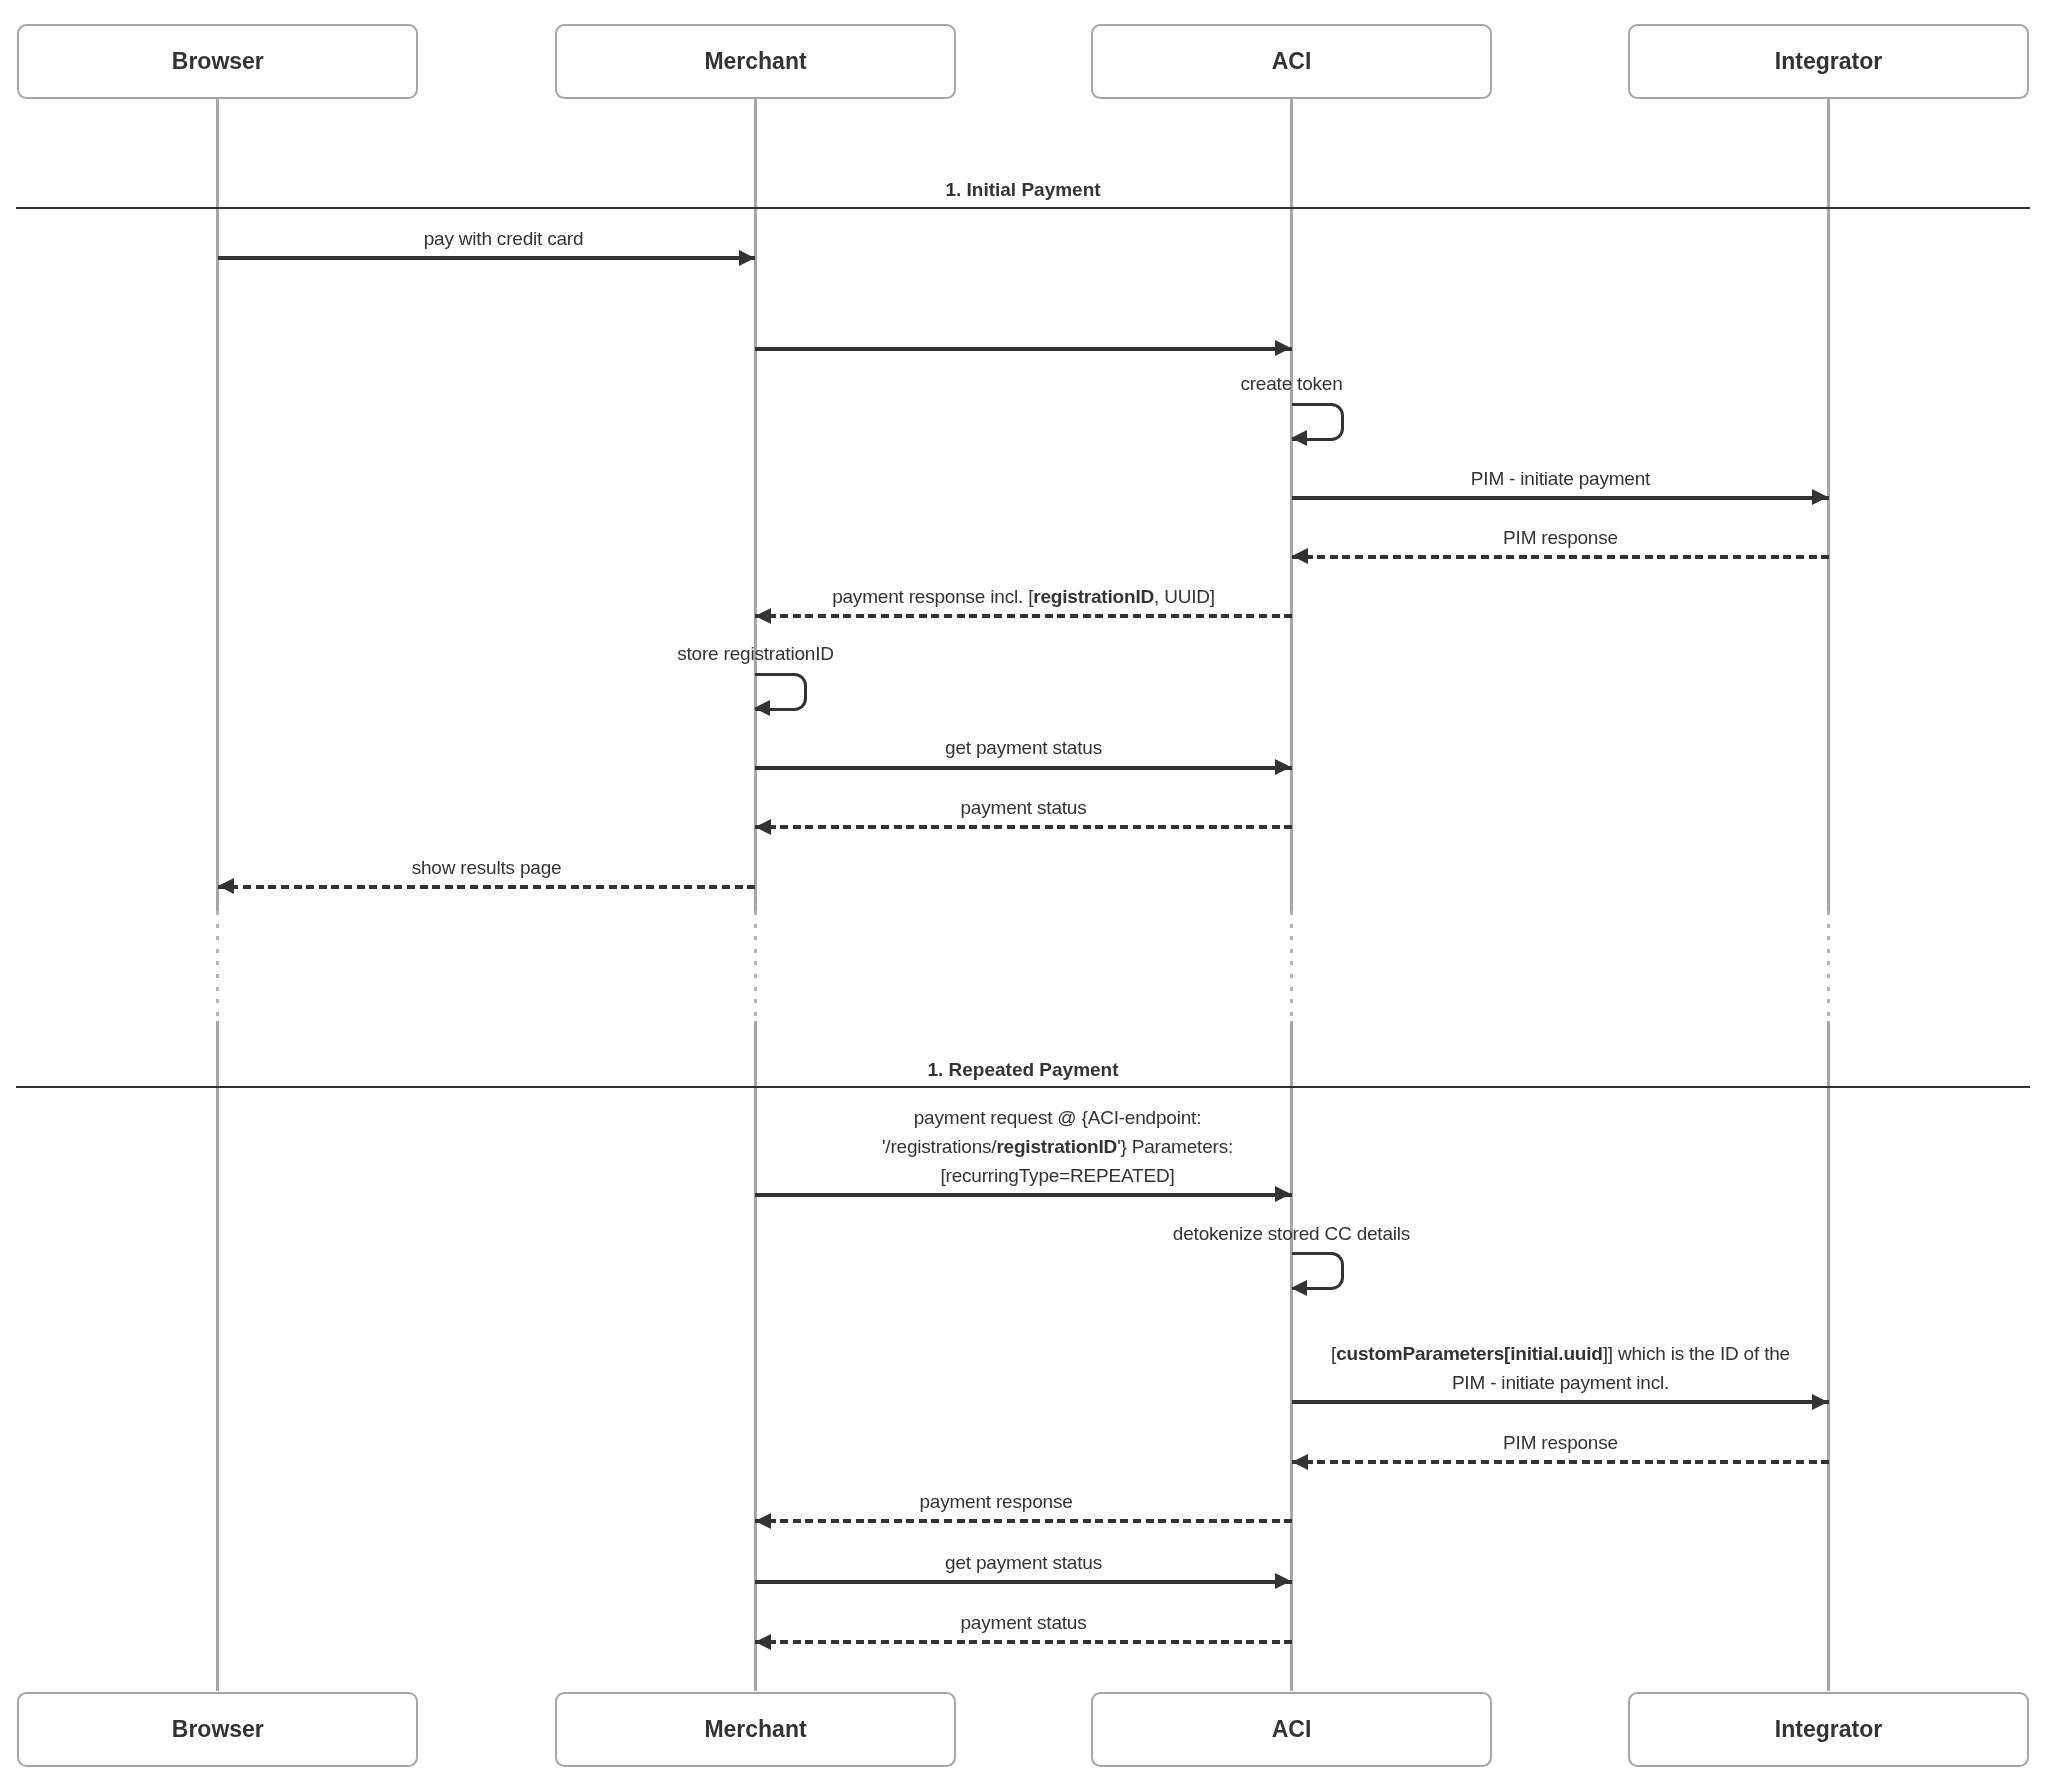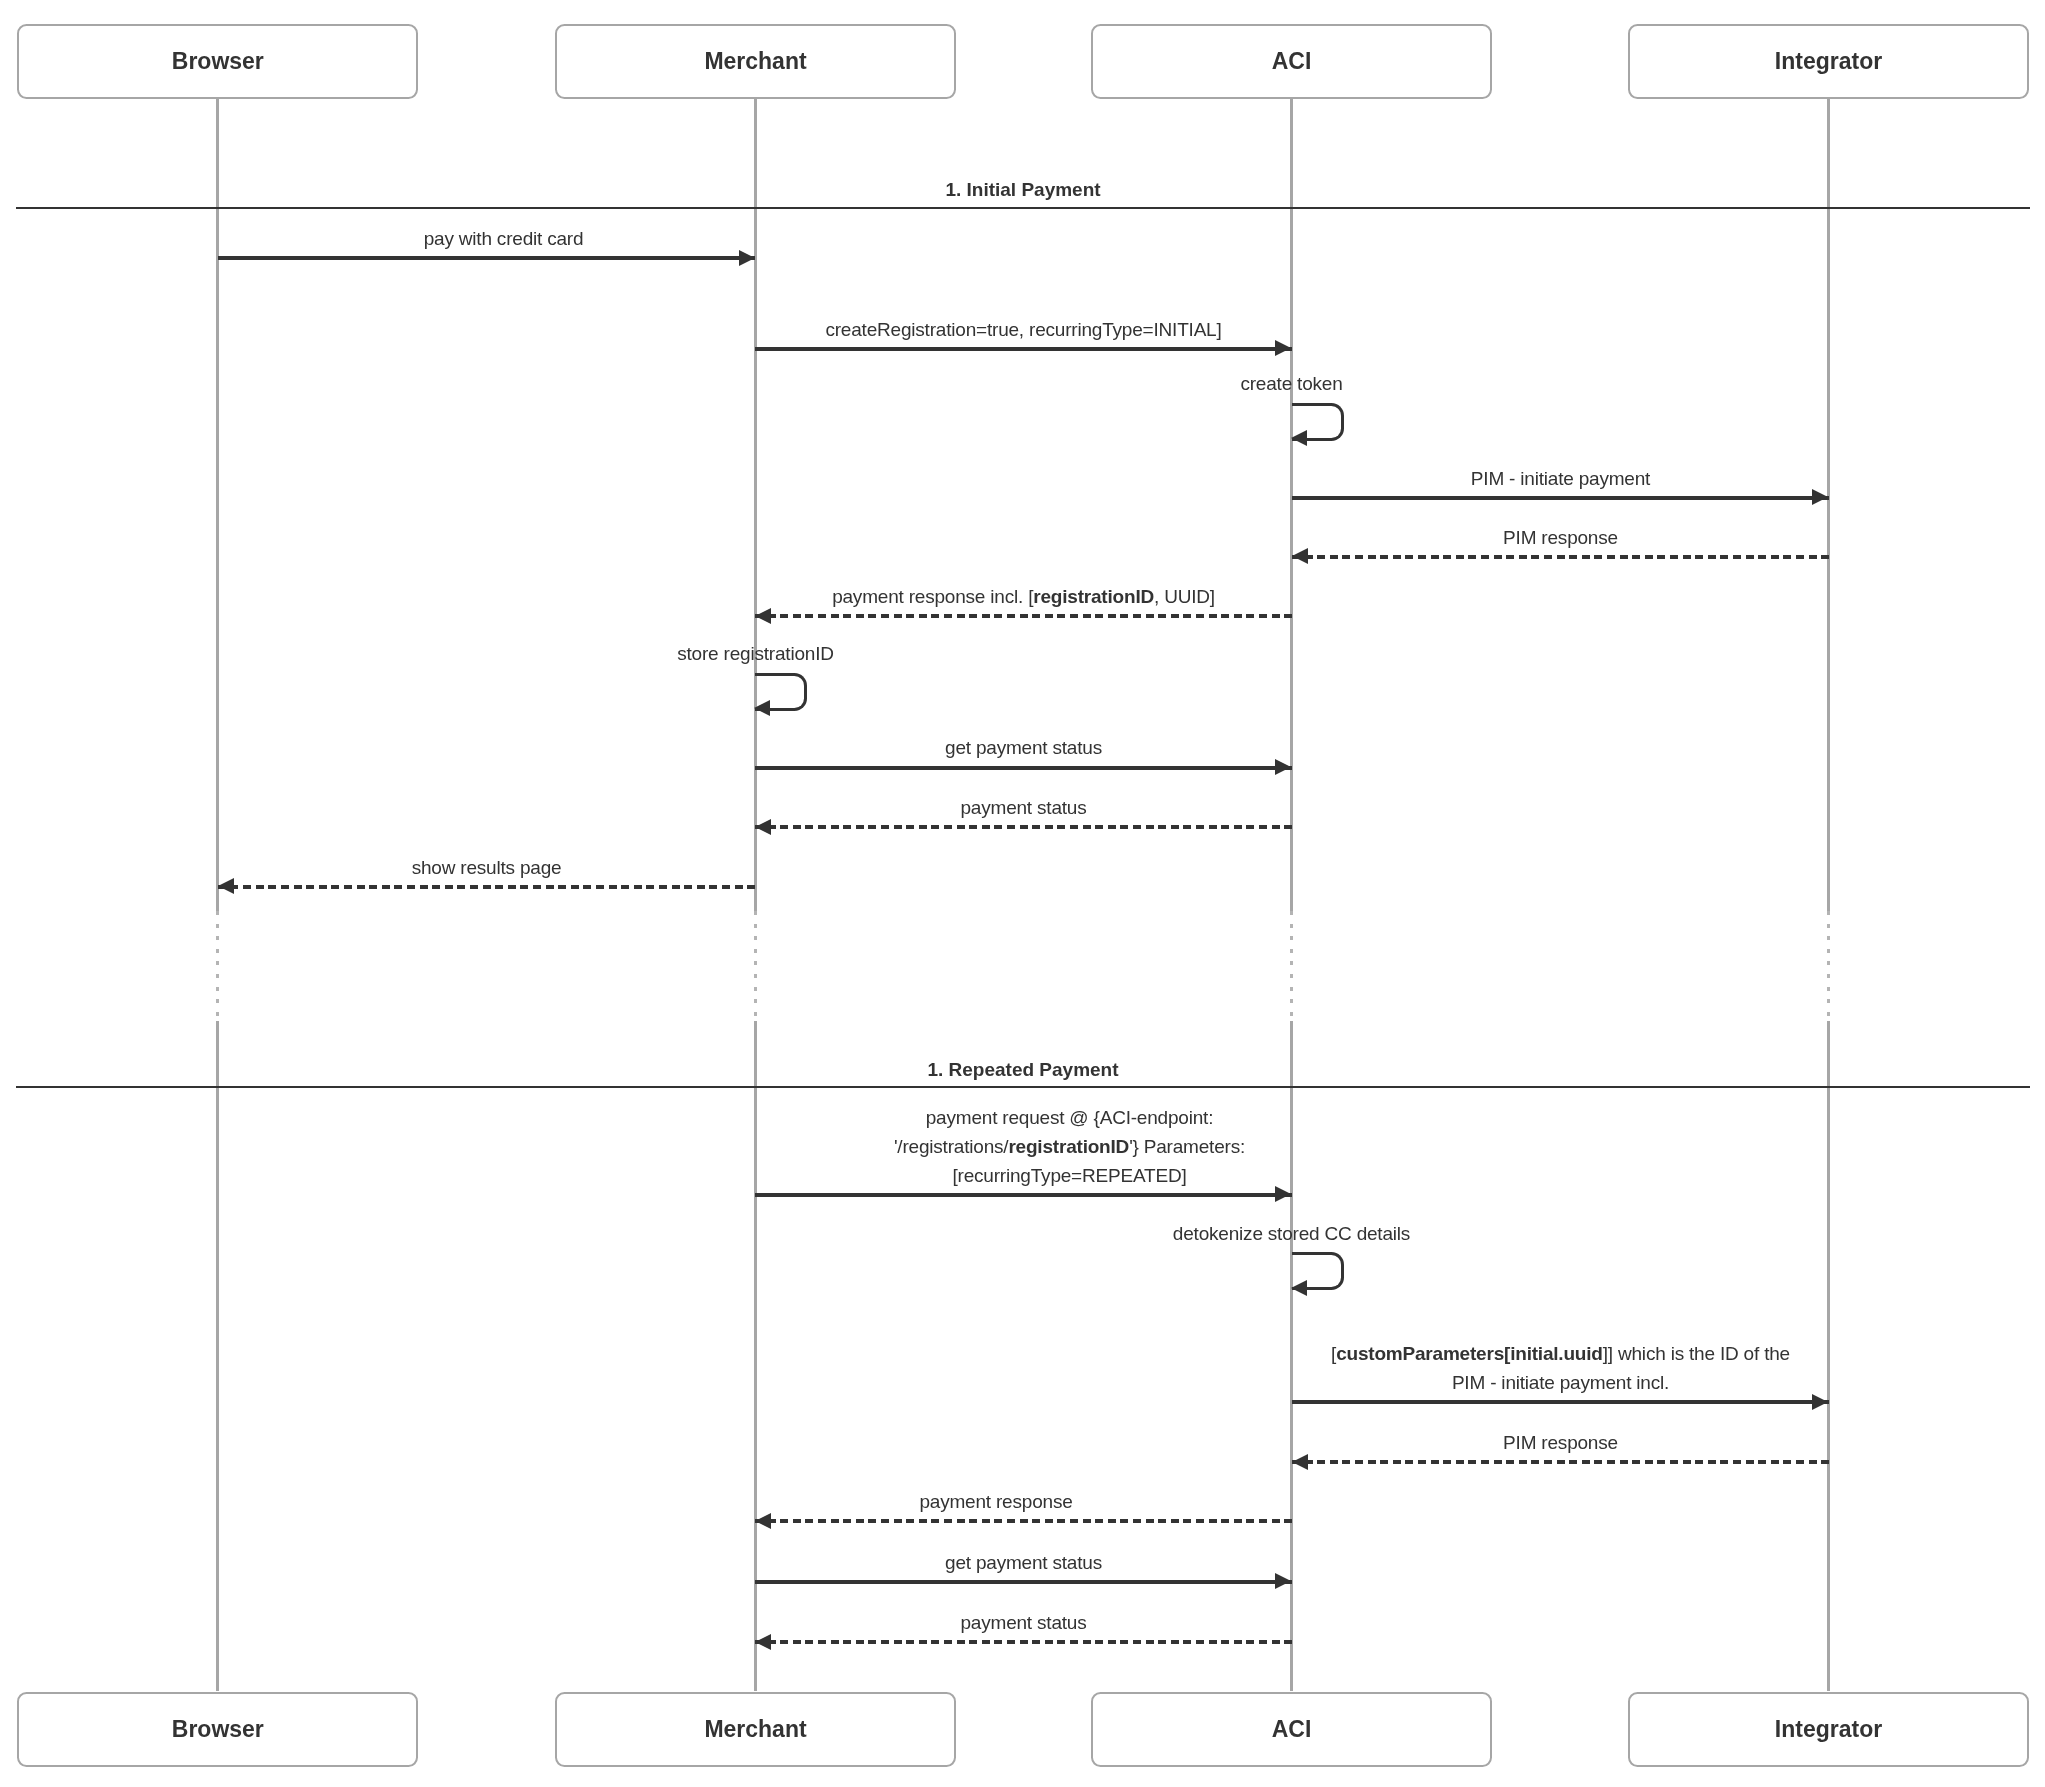--- a/index.html
+++ b/index.html
@@ -101,21 +101,20 @@
 
   <div id="messages">
       <div class="msg-line solid" style="left: 218px; top: 256px; width: 537px;"></div>
       <div class="arrowhead right" style="top: 250px; left: 739px;"></div>
       <div class="msg-label" style="left: 235px; width: 537px; top: 253px;">
         <div class="lbl-line"><span>pay with credit card</span></div>
       </div>
       <div class="msg-line solid" style="left: 755px; top: 347px; width: 537px;"></div>
       <div class="arrowhead right" style="top: 340px; left: 1275px;"></div>
       <div class="msg-label" style="left: 755px; width: 537px; top: 344px;">
-        <div class="lbl-line"><span>createRegistration=true, recurringType=INITIAL]</span></div>
       </div>
       <div class="self-loop" style="left: 1292px; top: 403px; width: 52px; height: 38px;"></div>
       <div class="arrowhead left" style="left: 1291px; top: 430px;"></div>
       <div class="msg-label" style="left: 977px; width: 629px; top: 398px;">
         <div class="lbl-line"><span>create token</span></div>
       </div>
       <div class="msg-line solid" style="left: 1292px; top: 496px; width: 537px;"></div>
       <div class="arrowhead right" style="top: 489px; left: 1812px;"></div>
       <div class="msg-label" style="left: 1292px; width: 537px; top: 493px;">
         <div class="lbl-line"><span>PIM - initiate payment</span></div>
@@ -145,21 +144,21 @@
       <div class="msg-label" style="left: 755px; width: 537px; top: 822px;">
         <div class="lbl-line"><span>payment status</span></div>
       </div>
       <div class="msg-line dashed" style="left: 218px; top: 885px; width: 537px;"></div>
       <div class="arrowhead left" style="top: 878px; left: 218px;"></div>
       <div class="msg-label" style="left: 218px; width: 537px; top: 882px;">
         <div class="lbl-line"><span>show results page</span></div>
       </div>
       <div class="msg-line solid" style="left: 755px; top: 1193px; width: 537px;"></div>
       <div class="arrowhead right" style="top: 1186px; left: 1275px;"></div>
-      <div class="msg-label" style="left: 755px; width: 605px; top: 1190px; margin-left: 12px;">
+      <div class="msg-label" style="left: 755px; width: 605px; top: 1190px;">
         <div class="lbl-line"><span>payment request @ {ACI-endpoint:</span></div>
         <div class="lbl-line"><span>'/registrations/</span><span class="b">registrationID</span><span>'} Parameters:</span></div>
         <div class="lbl-line"><span>[recurringType=REPEATED]</span></div>
       </div>
       <div class="self-loop" style="left: 1292px; top: 1252px; width: 52px; height: 38px;"></div>
       <div class="arrowhead left" style="left: 1291px; top: 1280px;"></div>
       <div class="msg-label" style="left: 977px; width: 629px; top: 1248px; text-align: center;">
         <div class="lbl-line"><span>detokenize stored CC details</span></div>
       </div>
       <div class="msg-line solid" style="left: 1292px; top: 1400px; width: 537px;"></div>

